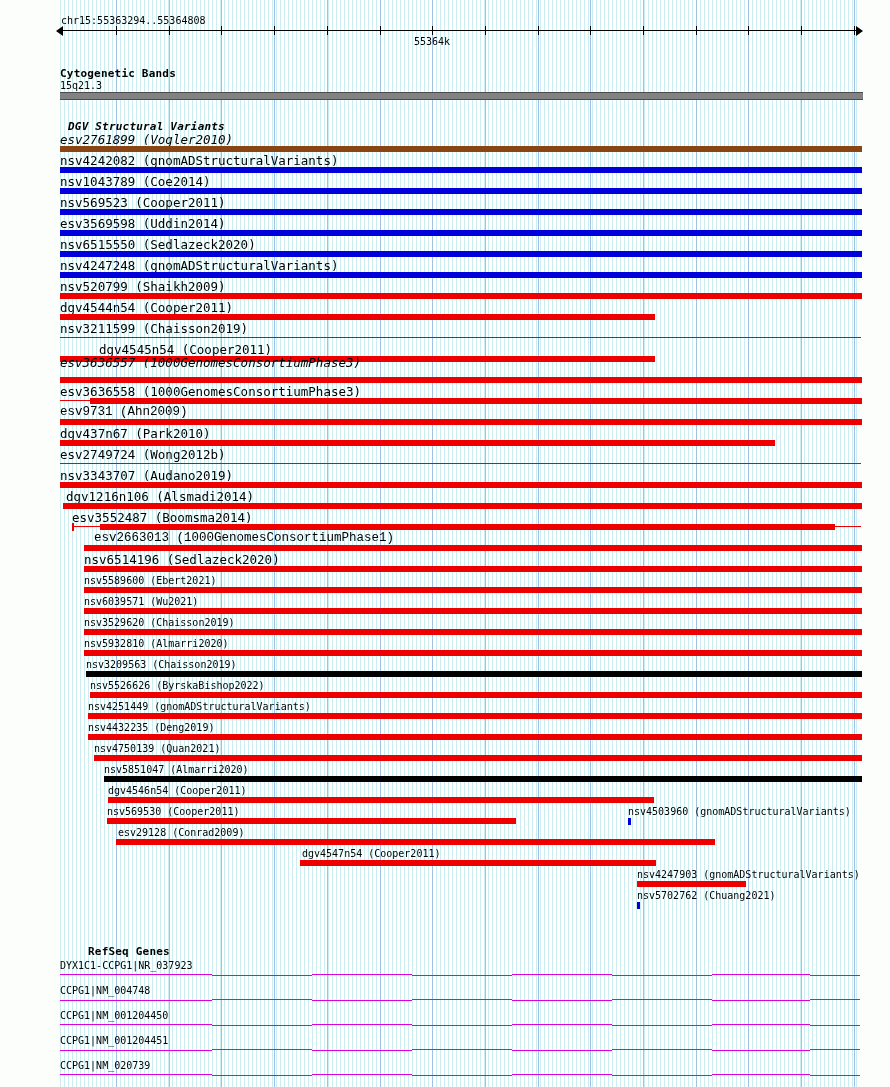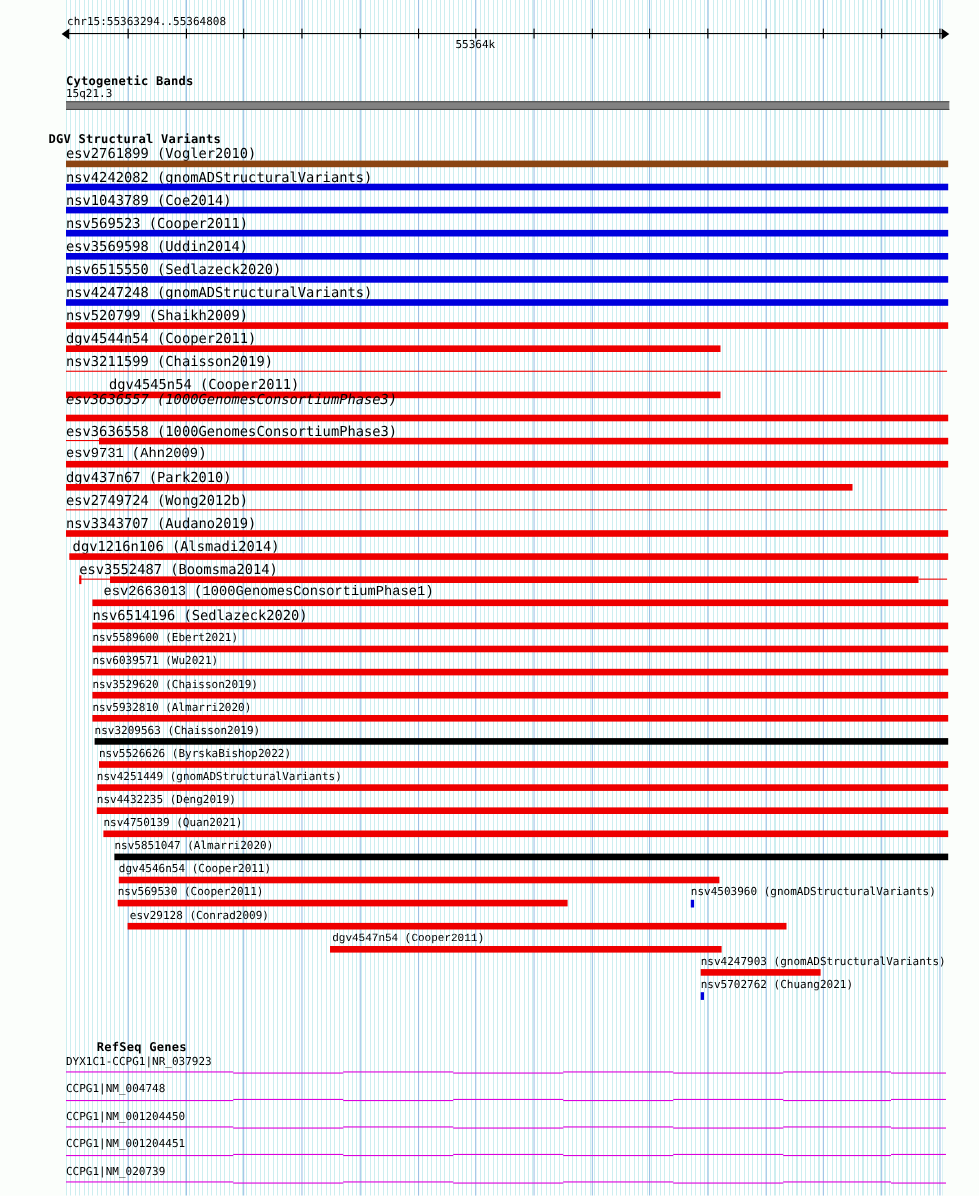--- a/index.html
+++ b/index.html
@@ -70,23 +70,23 @@
     <div class="ruler-tick" style="left: 748px;"></div>
     <div class="ruler-tick" style="left: 801px;"></div>
     <div class="ruler-tick" style="left: 854px;"></div>
   </div>
 <div class="lbl f-ruler" id="ruler-tick-label" style="top: 36px; left: 414px;">55364k</div>
 
 <div class="lbl f-hdr" style="left:60px;top:68px;">Cytogenetic Bands</div>
 <div class="lbl f-ruler" style="left:60px;top:80px;">15q21.3</div>
 <div id="cyto-band"></div>
 
-<div class="lbl f-hdr" style="left:44px;top:121px;">DGV Structural Variants</div>
+<div class="lbl f-hdr" style="left:68px;top:121px;font-style:italic;">DGV Structural Variants</div>
 <div id="dgv-rows">
-    <div class="lbl f-lg" style="left: 60px; top: 134px;">esv2761899 (Vogler2010)</div>
+    <div class="lbl f-lg" style="left: 60px; top: 134px; font-style: italic;">esv2761899 (Vogler2010)</div>
     <div class="seg" style="left: 60px; top: 146px; width: 802px; height: 6px; background: rgb(139, 69, 19);"></div>
     <div class="lbl f-lg" style="left: 60px; top: 155px;">nsv4242082 (gnomADStructuralVariants)</div>
     <div class="seg" style="left: 60px; top: 167px; width: 802px; height: 6px; background: rgb(0, 0, 221);"></div>
     <div class="lbl f-lg" style="left: 60px; top: 176px;">nsv1043789 (Coe2014)</div>
     <div class="seg" style="left: 60px; top: 188px; width: 802px; height: 6px; background: rgb(0, 0, 221);"></div>
     <div class="lbl f-lg" style="left: 60px; top: 197px;">nsv569523 (Cooper2011)</div>
     <div class="seg" style="left: 60px; top: 209px; width: 802px; height: 6px; background: rgb(0, 0, 221);"></div>
     <div class="lbl f-lg" style="left: 60px; top: 218px;">esv3569598 (Uddin2014)</div>
     <div class="seg" style="left: 60px; top: 230px; width: 802px; height: 6px; background: rgb(0, 0, 221);"></div>
     <div class="lbl f-lg" style="left: 60px; top: 239px;">nsv6515550 (Sedlazeck2020)</div>
@@ -146,21 +146,21 @@
     <div class="lbl f-sm" style="left: 104px; top: 764px;">nsv5851047 (Almarri2020)</div>
     <div class="seg" style="left: 104px; top: 776px; width: 758px; height: 6px; background: rgb(0, 0, 0);"></div>
     <div class="lbl f-sm" style="left: 108px; top: 785px;">dgv4546n54 (Cooper2011)</div>
     <div class="seg" style="left: 108px; top: 797px; width: 546px; height: 6px; background: rgb(238, 0, 0);"></div>
     <div class="lbl f-sm" style="left: 107px; top: 806px;">nsv569530 (Cooper2011)</div>
     <div class="seg" style="left: 107px; top: 818px; width: 409px; height: 6px; background: rgb(238, 0, 0);"></div>
     <div class="lbl f-sm" style="left: 628px; top: 806px;">nsv4503960 (gnomADStructuralVariants)</div>
     <div class="seg" style="left: 628px; top: 818px; width: 3px; height: 7px; background: rgb(0, 0, 221);"></div>
     <div class="lbl f-sm" style="left: 118px; top: 827px;">esv29128 (Conrad2009)</div>
     <div class="seg" style="left: 116px; top: 839px; width: 599px; height: 6px; background: rgb(238, 0, 0);"></div>
-    <div class="lbl f-sm" style="left: 302px; top: 848px; font-family: Liberation Mono, monospace;">dgv4547n54 (Cooper2011)</div>
+    <div class="lbl f-sm" style="left: 302px; top: 848px;">dgv4547n54 (Cooper2011)</div>
     <div class="seg" style="left: 300px; top: 860px; width: 356px; height: 6px; background: rgb(238, 0, 0);"></div>
     <div class="lbl f-sm" style="left: 637px; top: 869px;">nsv4247903 (gnomADStructuralVariants)</div>
     <div class="seg" style="left: 637px; top: 881px; width: 109px; height: 6px; background: rgb(238, 0, 0);"></div>
     <div class="lbl f-sm" style="left: 637px; top: 890px;">nsv5702762 (Chuang2021)</div>
     <div class="seg" style="left: 637px; top: 902px; width: 3px; height: 7px; background: rgb(0, 0, 221);"></div>
   </div>
 
 <div class="lbl f-hdr" style="left:60px;top:946px;margin-left:28px;">RefSeq Genes</div>
 <div id="gene-rows">
     <div class="lbl f-ruler" style="left: 60px; top: 960px;">DYX1C1-CCPG1|NR_037923</div>

